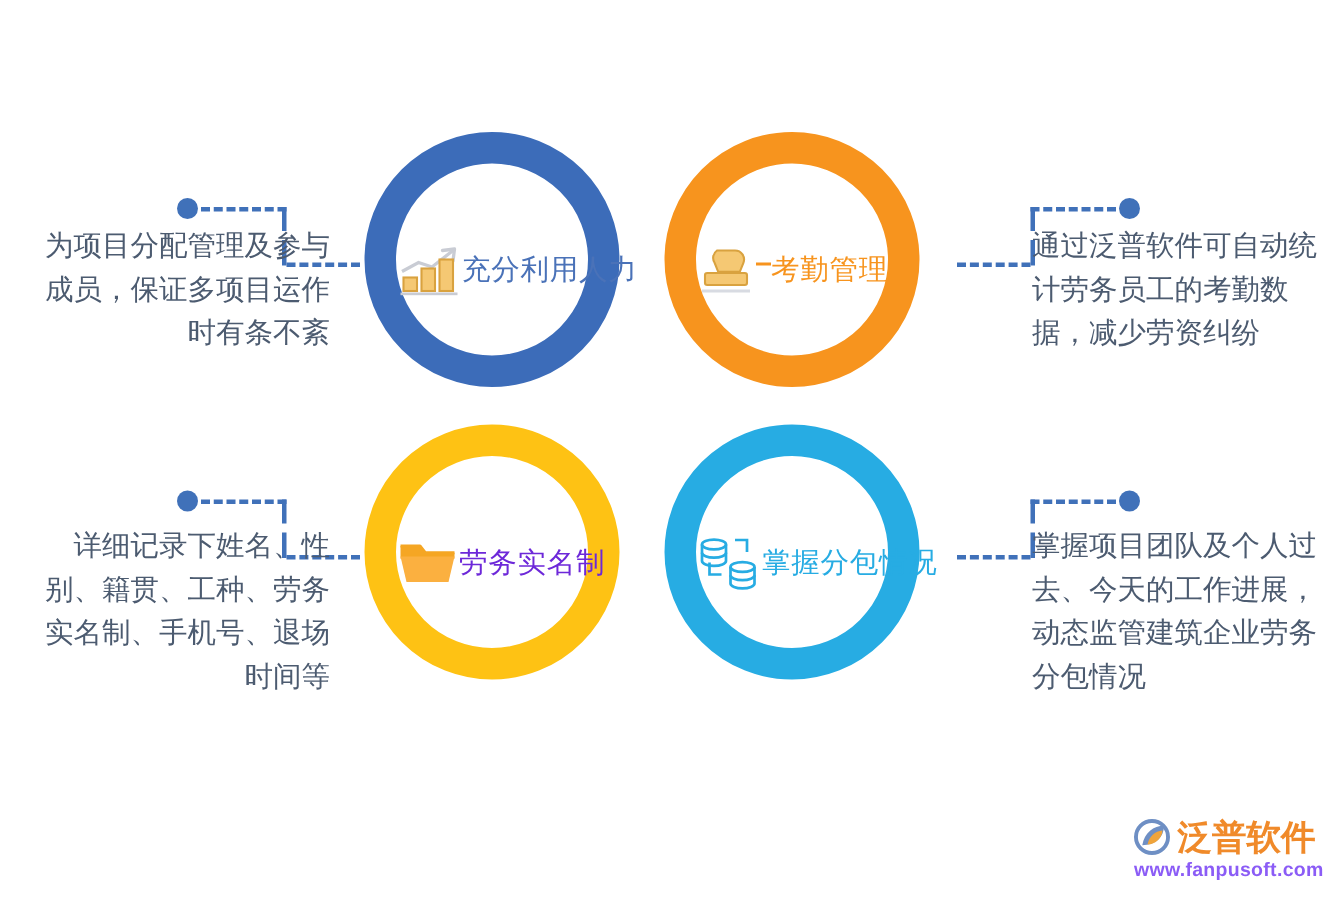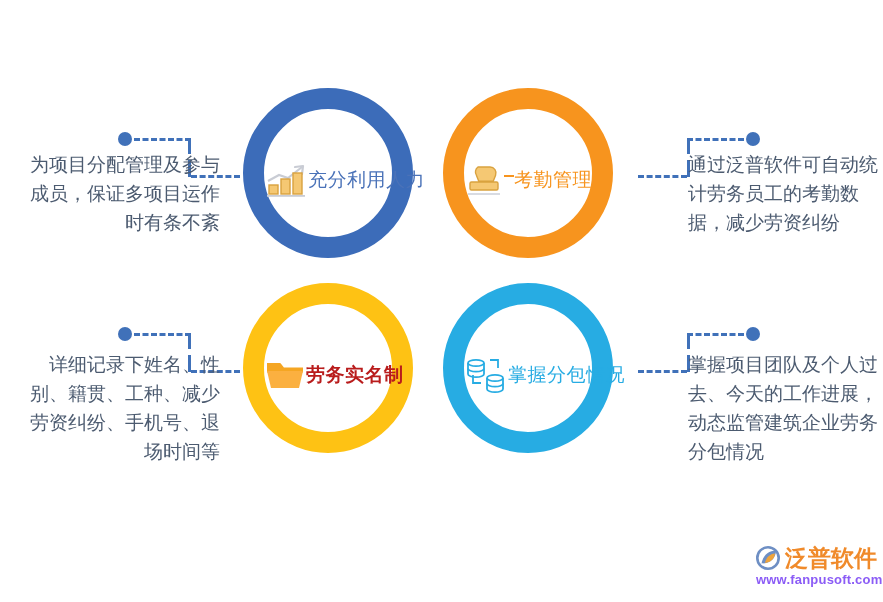--- a/index.html
+++ b/index.html
@@ -55,21 +55,21 @@
     white-space: nowrap;
   }
 
   #circle-1 { left: 243px; top: 88px;  border-color: #3c6cb9; }
   #circle-2 { left: 443px; top: 88px;  border-color: #f7941e; }
   #circle-3 { left: 243px; top: 283px; border-color: #fec214; }
   #circle-4 { left: 443px; top: 283px; border-color: #27ace3; }
 
   #circle-2 .divider, #circle-2 .c-title { color: #f7941e; }
   #circle-2 .divider { background: #f7941e; }
-  #circle-3 .divider, #circle-3 .c-title { color: #b91c1c; font-weight: bold; }
+  #circle-3 .divider, #circle-3 .c-title { color: #6d28d9; }
   #circle-3 .divider { background: #fcb415; }
   #circle-4 .divider, #circle-4 .c-title { color: #27ace3; }
   #circle-4 .divider { background: #27ace3; }
 
   
   .desc {
     position: absolute;
     width: 200px;
     font-size: 19px;
     line-height: 29px;
@@ -231,21 +231,21 @@
           <path d="M17 26 h-8 v-8"></path>
         </g>
       </svg>
     </div>
     <div class="divider"></div>
     <div class="c-title">掌握分包情况</div>
   </div>
 
   <div class="desc left" id="desc-1">为项目分配管理及参与成员，保证多项目运作时有条不紊</div>
   <div class="desc right" id="desc-2">通过泛普软件可自动统计劳务员工的考勤数据，减少劳资纠纷</div>
-  <div class="desc left" id="desc-3">详细记录下姓名、性别、籍贯、工种、减少劳资纠纷、手机号、退场时间等</div>
+  <div class="desc left" id="desc-3">详细记录下姓名、性别、籍贯、工种、劳务实名制、手机号、退场时间等</div>
   <div class="desc right" id="desc-4">掌握项目团队及个人过去、今天的工作进展，动态监管建筑企业劳务分包情况</div>
 
   <div id="brand-logo">
     <div class="logo-row">
       <svg class="logo-mark" viewBox="0 0 26 26">
         <path d="M13 1 A12 12 0 1 0 13 25 A12 12 0 1 0 13 1 Z M13 3.6 A9.4 9.4 0 1 1 13 22.4 A9.4 9.4 0 1 1 13 3.6 Z" fill="#6e8fc4"></path>
         <path d="M6.5 18.5 C8 10 14 5.5 21 5.5 C21 13 15.5 18.5 6.5 18.5 Z" fill="#6e8fc4"></path>
         <path d="M10 18 C11 12.5 15 9 20 8.6 C19.5 14 15.5 17.6 10 18 Z" fill="#f0a43a"></path>
       </svg>
       <div class="logo-name">泛普软件</div>

